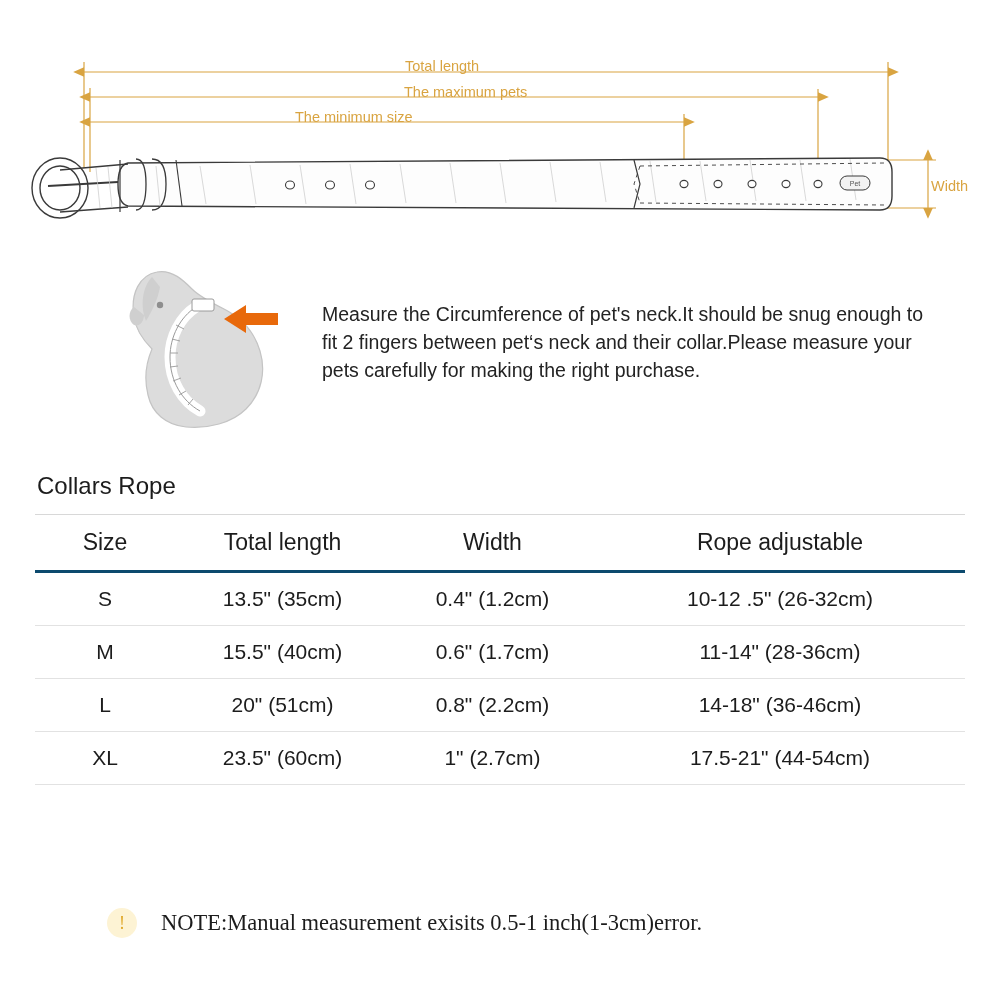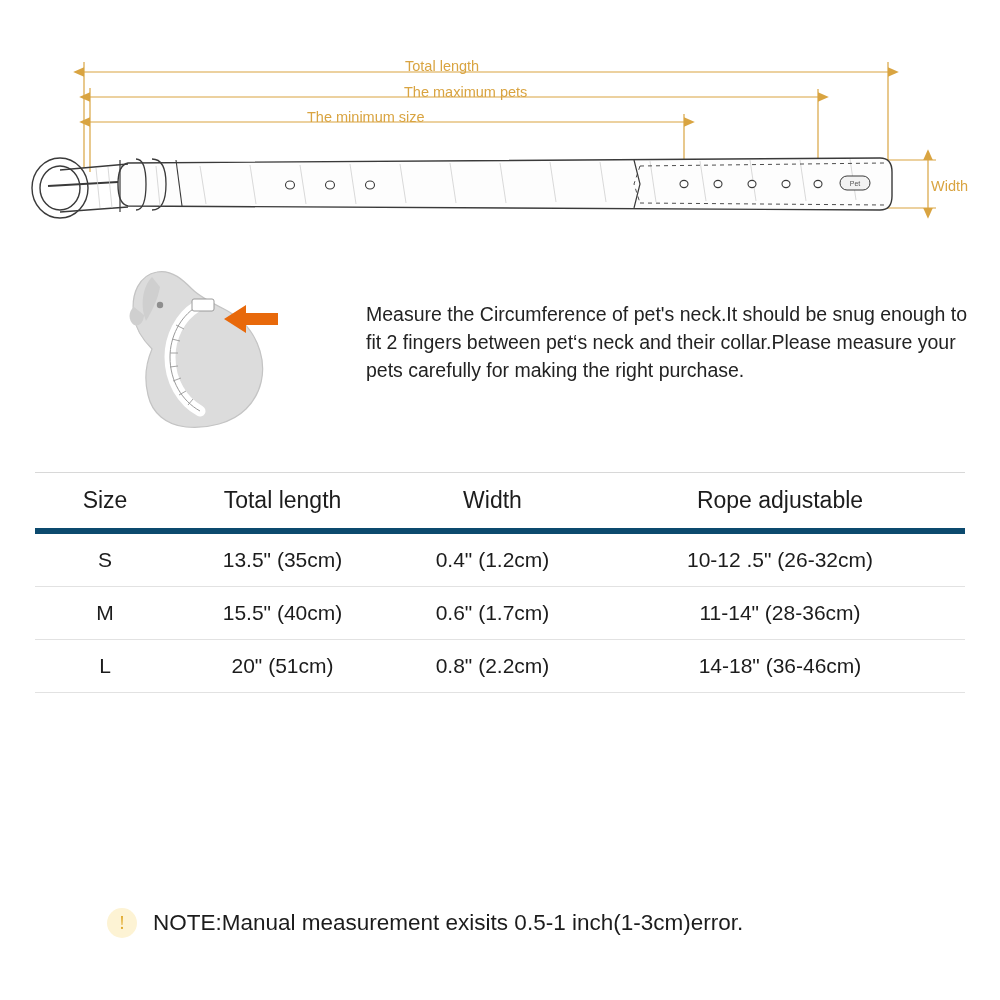--- a/index.html
+++ b/index.html
@@ -26,41 +26,40 @@
   }
   .dim-label {
     position: absolute;
     color: #d9a441;
     font-size: 14.5px;
     font-family: "Liberation Sans", sans-serif;
     white-space: nowrap;
   }
   #label-total   { left: 405px; top: 58px; }
   #label-max     { left: 404px; top: 84px; }
-  #label-min     { left: 307px; top: 109px; }
+  #label-min     { left: 295px; top: 109px; }
   #label-width   { left: 931px; top: 178px; }
 
   
   #dog-wrap {
     position: absolute;
     left: 100px;
     top: 245px;
     width: 200px;
     height: 200px;
   }
   #measure-text {
     position: absolute;
     left: 322px;
     top: 300px;
     width: 610px;
     font-size: 19.5px;
     line-height: 28px;
     color: #232323;
     font-family: "Liberation Sans", sans-serif;
-    margin-left: 44px;
   }
 
   
   #table-section {
     position: absolute;
     left: 35px;
     top: 472px;
     width: 930px;
   }
   #table-title {
@@ -80,21 +79,21 @@
     font-weight: normal;
     border-top: 1px solid #e2e2e2;
     border-bottom: 1px solid #e2e2e2;
     font-family: "Liberation Sans", sans-serif;
     color: #1c1c1c;
   }
   thead th {
     font-size: 23px;
     padding: 14px 0 14px 0;
     border-top: 1px solid #d8d8d8;
-    border-bottom: 6px solid #0c4a6e;
+    border-bottom: 3px solid #0c4a6e;
   }
   tbody td {
     font-size: 21px;
     padding: 14px 0 14px 0;
   }
   col.c-size { width: 140px; }
   col.c-len  { width: 215px; }
   col.c-wid  { width: 205px; }
   col.c-neck { width: 370px; }
 
@@ -115,24 +114,25 @@
     color: #e0a92c;
     font-size: 18px;
     line-height: 30px;
     text-align: center;
     margin-left: 72px;
     margin-right: 16px;
     flex: none;
     font-family: "Liberation Serif", serif;
   }
   #note-text {
-    font-family: Liberation Sans, sans-serif;
+    font-family: Liberation Serif, serif;
     font-size: 22.5px;
     color: #1c1c1c;
     white-space: nowrap;
+    margin-left: 8px;
   }
 </style>
 </head>
 <body>
 
 <div id="diagram">
 
   <svg width="1000" height="240" viewBox="0 0 1000 240">
     <defs>
       <marker id="arrL" markerWidth="10" markerHeight="8" refX="9" refY="4" orient="auto">
@@ -262,20 +262,21 @@
 
     <g>
       <path d="M178,68 L146,68 L146,60 L124,74 L146,88 L146,80 L178,80 Z" fill="#e8690b"></path>
     </g>
   </svg>
 </div>
 
 <div id="measure-text">Measure the Circumference of pet's neck.It should be snug enough to fit 2 fingers between pet‘s neck and their collar.Please measure your pets carefully for making the right purchase.</div>
 
 <div id="table-section">
+  <h2 id="table-title">Collars Rope</h2>
 
   <table>
     <colgroup>
       <col class="c-size">
         <col class="c-len">
         <col class="c-wid">
         <col class="c-neck">
     </colgroup>
     <thead>
       <tr>
@@ -297,20 +298,26 @@
         <td>15.5" (40cm)</td>
         <td>0.6" (1.7cm)</td>
         <td>11-14" (28-36cm)</td>
       </tr>
       <tr>
         <td>L</td>
         <td>20" (51cm)</td>
         <td>0.8" (2.2cm)</td>
         <td>14-18" (36-46cm)</td>
       </tr>
+      <tr>
+        <td>XL</td>
+        <td>23.5" (60cm)</td>
+        <td>1" (2.7cm)</td>
+        <td>17.5-21" (44-54cm)</td>
+      </tr>
     </tbody>
   </table>
 </div>
 
 <div id="note">
   <div id="note-badge">!</div>
   <div id="note-text">NOTE:Manual measurement exisits 0.5-1 inch(1-3cm)error.</div>
 </div>
 
 </body></html>

